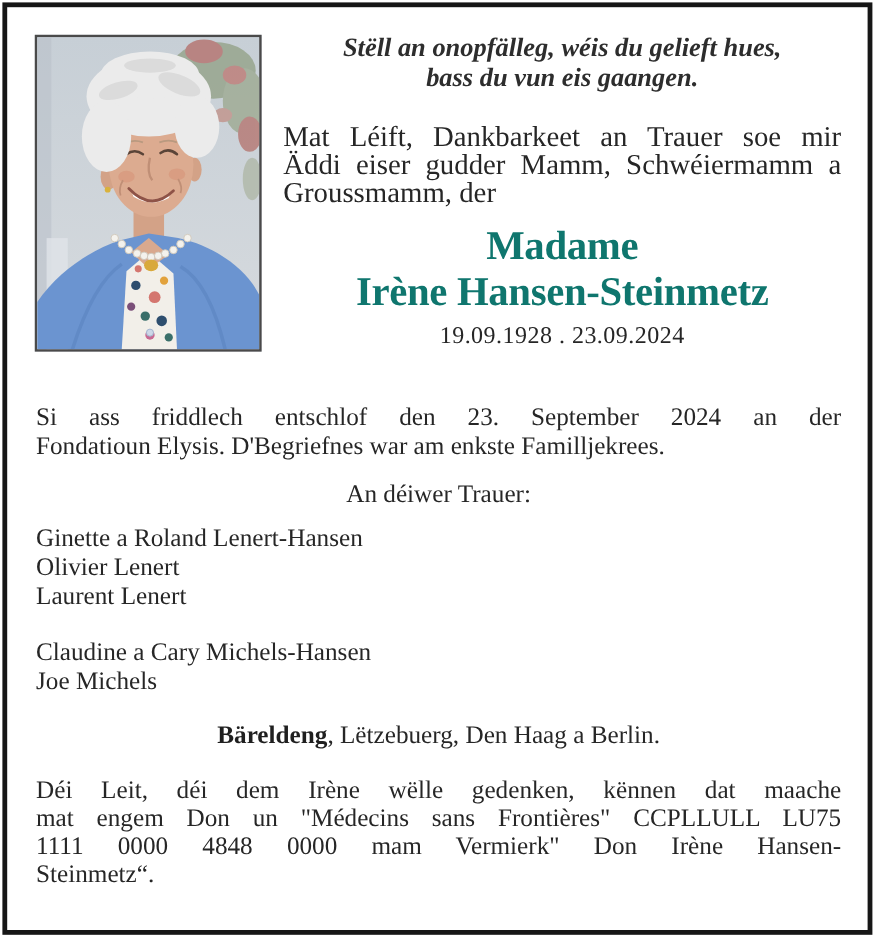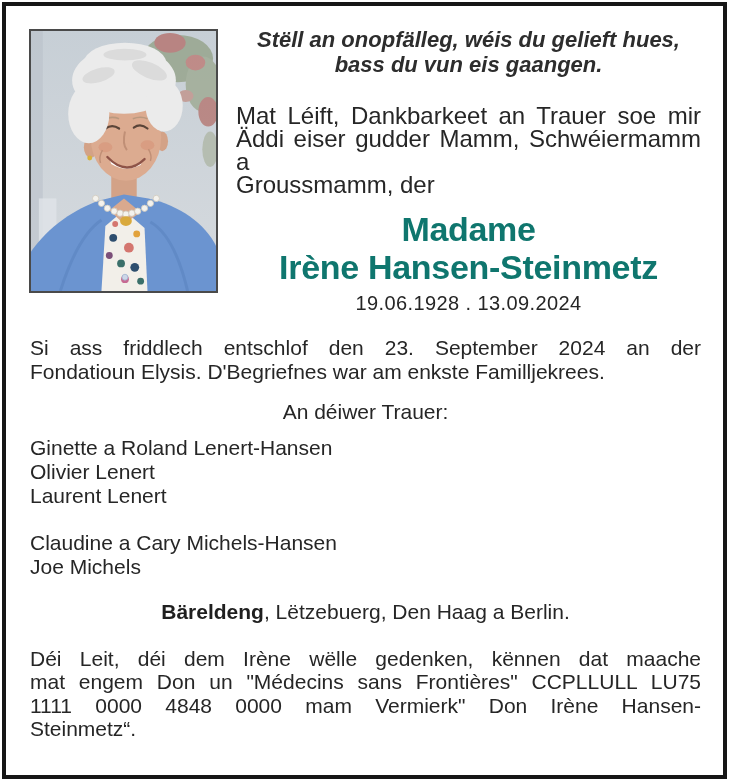--- a/index.html
+++ b/index.html
@@ -1,18 +1,18 @@
 <!DOCTYPE html>
 <html><head>
 <meta charset="utf-8">
 <style>
   html, body { margin:0; padding:0; background:#ffffff; }
   .page {
     position:relative; width:730px; height:783px; background:#ffffff;
-    font-family:Liberation Sans, sans-serif; color:#262626;
+    font-family:Liberation Serif, serif; color:#262626;
     overflow:hidden;
   }
   .frame {
     position:absolute; left:2px; top:2px; right:3px; bottom:4px;
     border:4px solid #161616; pointer-events:none;
   }
   .photo {
     position:absolute; left:29px; top:29px; width:189px; height:264px;
     border:2px solid #4a4a4a; box-sizing:border-box; background:#ccd3d9;
   }
@@ -144,21 +144,21 @@
       <div>bass du vun eis gaangen.</div>
     </div>
     <div class="intro">
       <div class="jline">Mat Léift, Dankbarkeet an Trauer soe mir</div>
       <div class="jline">Äddi eiser gudder Mamm, Schwéiermamm a</div>
       <div>Groussmamm, der</div>
     </div>
     <div class="name-block">
       <div class="deceased-title">Madame</div>
       <div class="deceased-name">Irène Hansen-Steinmetz</div>
-      <div class="dates">19.06.1928 . 13.09.2024</div>
+      <div class="dates">19.09.1928 . 23.09.2024</div>
     </div>
   </div>
 
   <div class="full">
     <div class="para-announce">
       <div class="jline">Si ass friddlech entschlof den 23. September 2024 an der</div>
       <div>Fondatioun Elysis. D'Begriefnes war am enkste Familljekrees.</div>
     </div>
     <div class="mourning">An déiwer Trauer:</div>
     <div class="family family-1">

